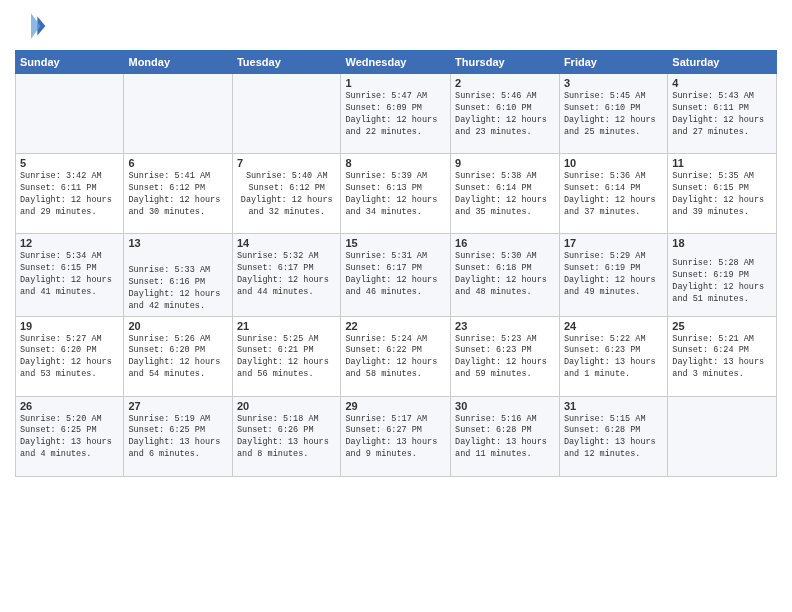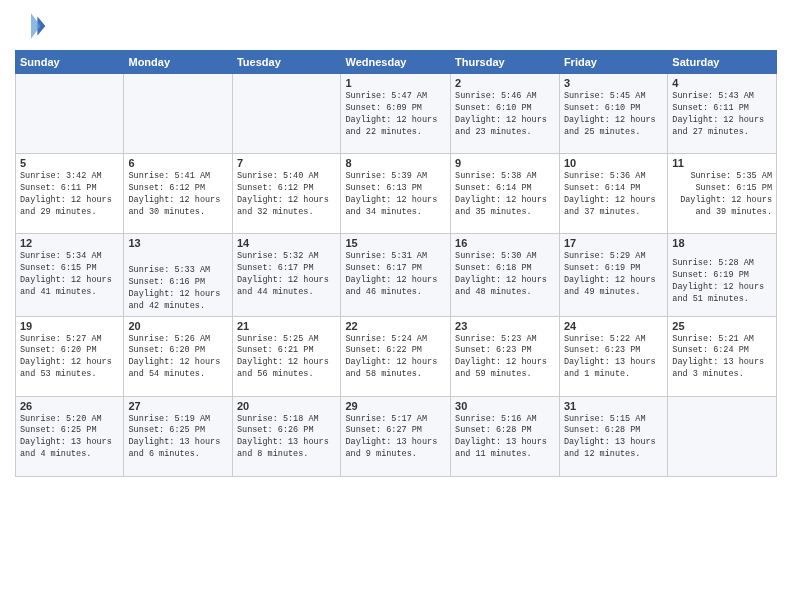--- a/index.html
+++ b/index.html
@@ -172,21 +172,21 @@
           </td>
           <td>
             <span class="day-num">6</span>
             <div class="day-info" style="white-space: pre-line;">Sunrise: 5:41 AM
 Sunset: 6:12 PM
 Daylight: 12 hours
 and 30 minutes.</div>
           </td>
           <td>
             <span class="day-num">7</span>
-            <div class="day-info" style="white-space: pre-line;">Sunrise: 5:40 AM
+            <div class="day-info" style="white-space: pre-line; text-align: center;">Sunrise: 5:40 AM
 Sunset: 6:12 PM
 Daylight: 12 hours
 and 32 minutes.</div>
           </td>
           <td>
             <span class="day-num">8</span>
             <div class="day-info" style="white-space: pre-line;">Sunrise: 5:39 AM
 Sunset: 6:13 PM
 Daylight: 12 hours
 and 34 minutes.</div>
@@ -200,21 +200,21 @@
           </td>
           <td>
             <span class="day-num">10</span>
             <div class="day-info" style="white-space: pre-line;">Sunrise: 5:36 AM
 Sunset: 6:14 PM
 Daylight: 12 hours
 and 37 minutes.</div>
           </td>
           <td>
             <span class="day-num">11</span>
-            <div class="day-info" style="white-space: pre-line; text-align: right;">Sunrise: 5:35 AM
+            <div class="day-info" style="white-space: pre-line;">Sunrise: 5:35 AM
 Sunset: 6:15 PM
 Daylight: 12 hours
 and 39 minutes.</div>
           </td>
         </tr>
         <tr>
           <td>
             <span class="day-num">12</span>
             <div class="day-info" style="white-space: pre-line;">Sunrise: 5:34 AM
 Sunset: 6:15 PM

